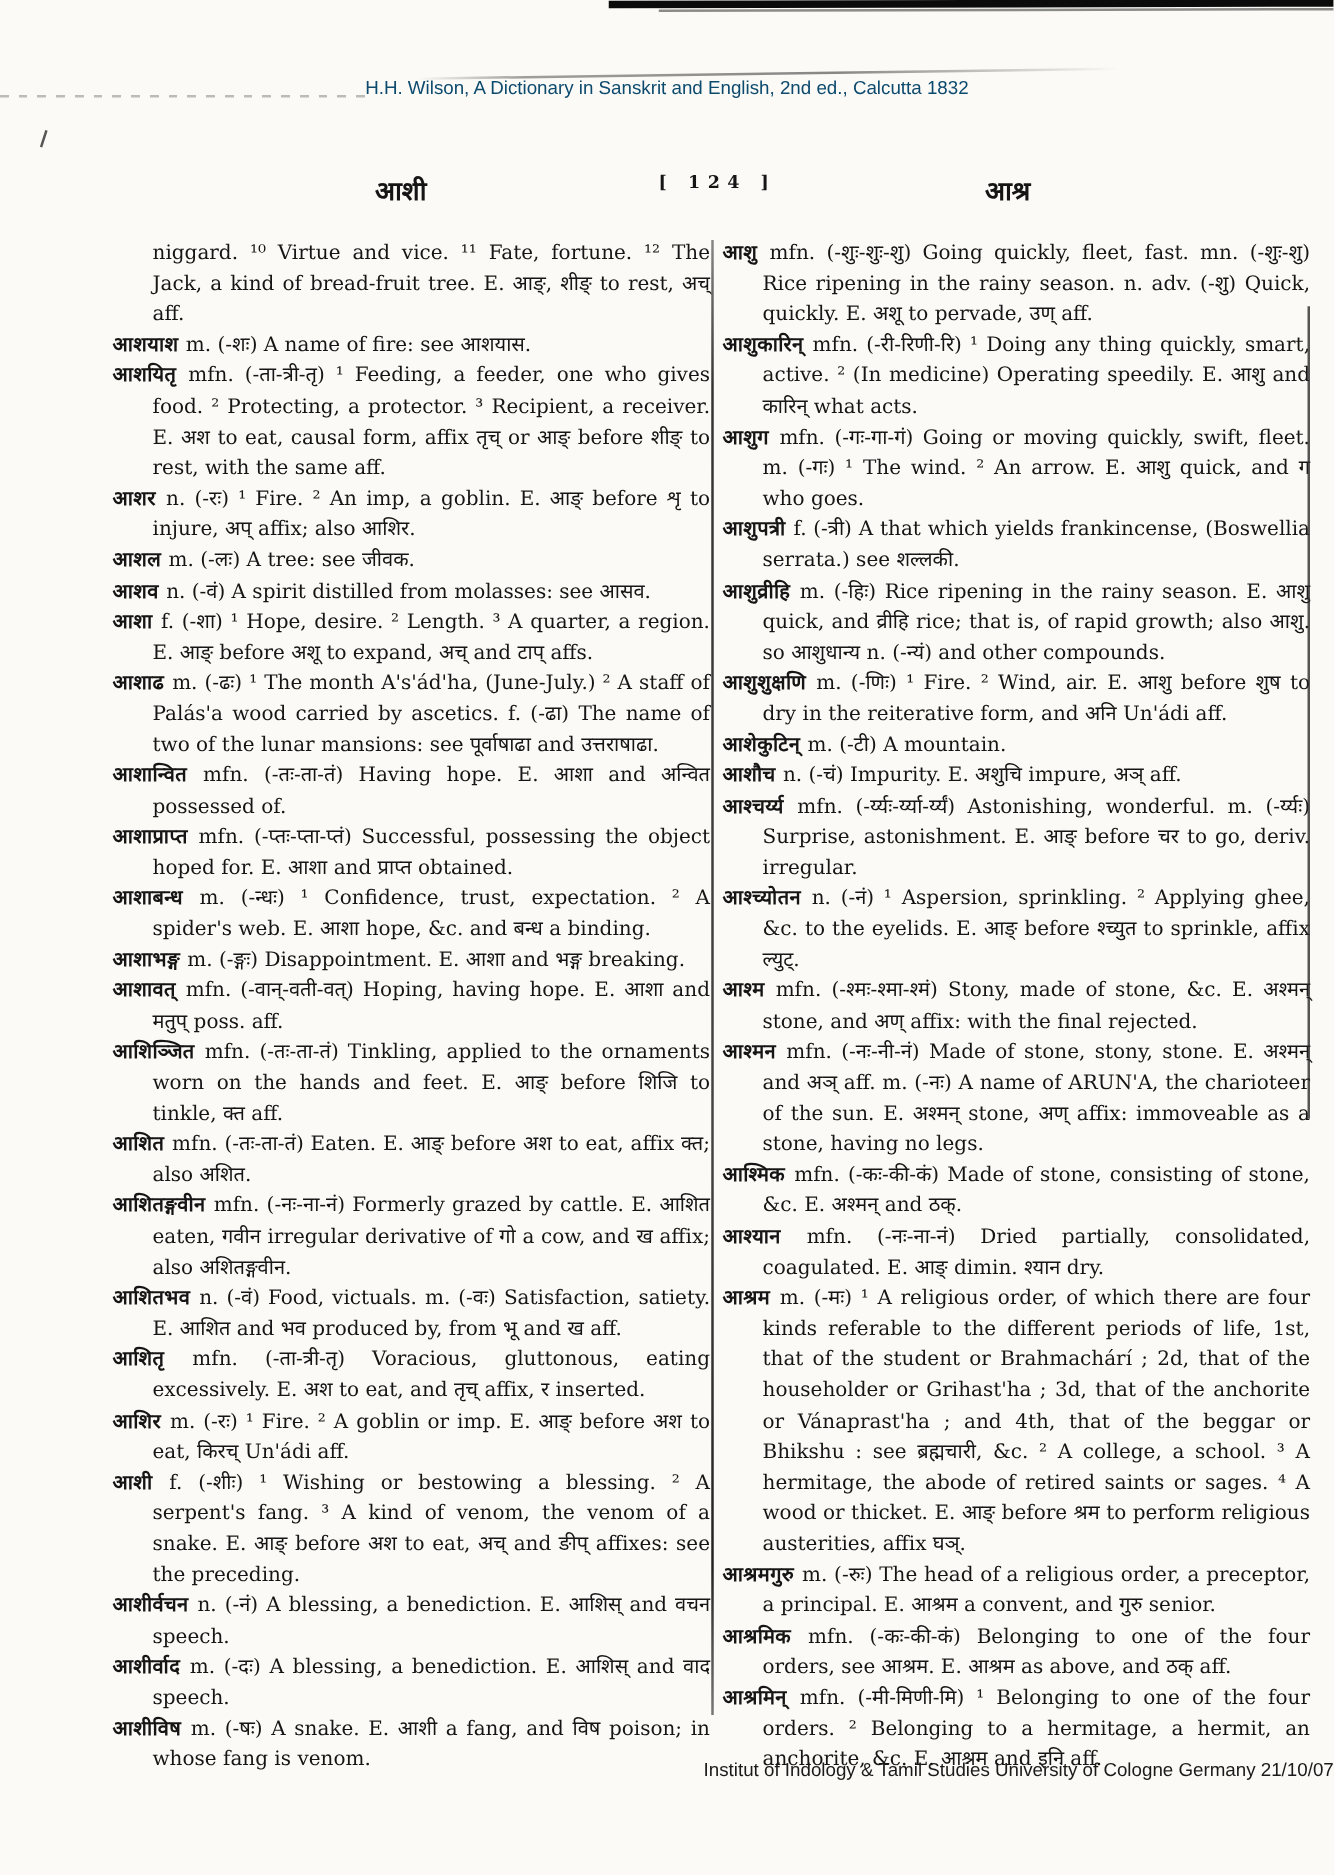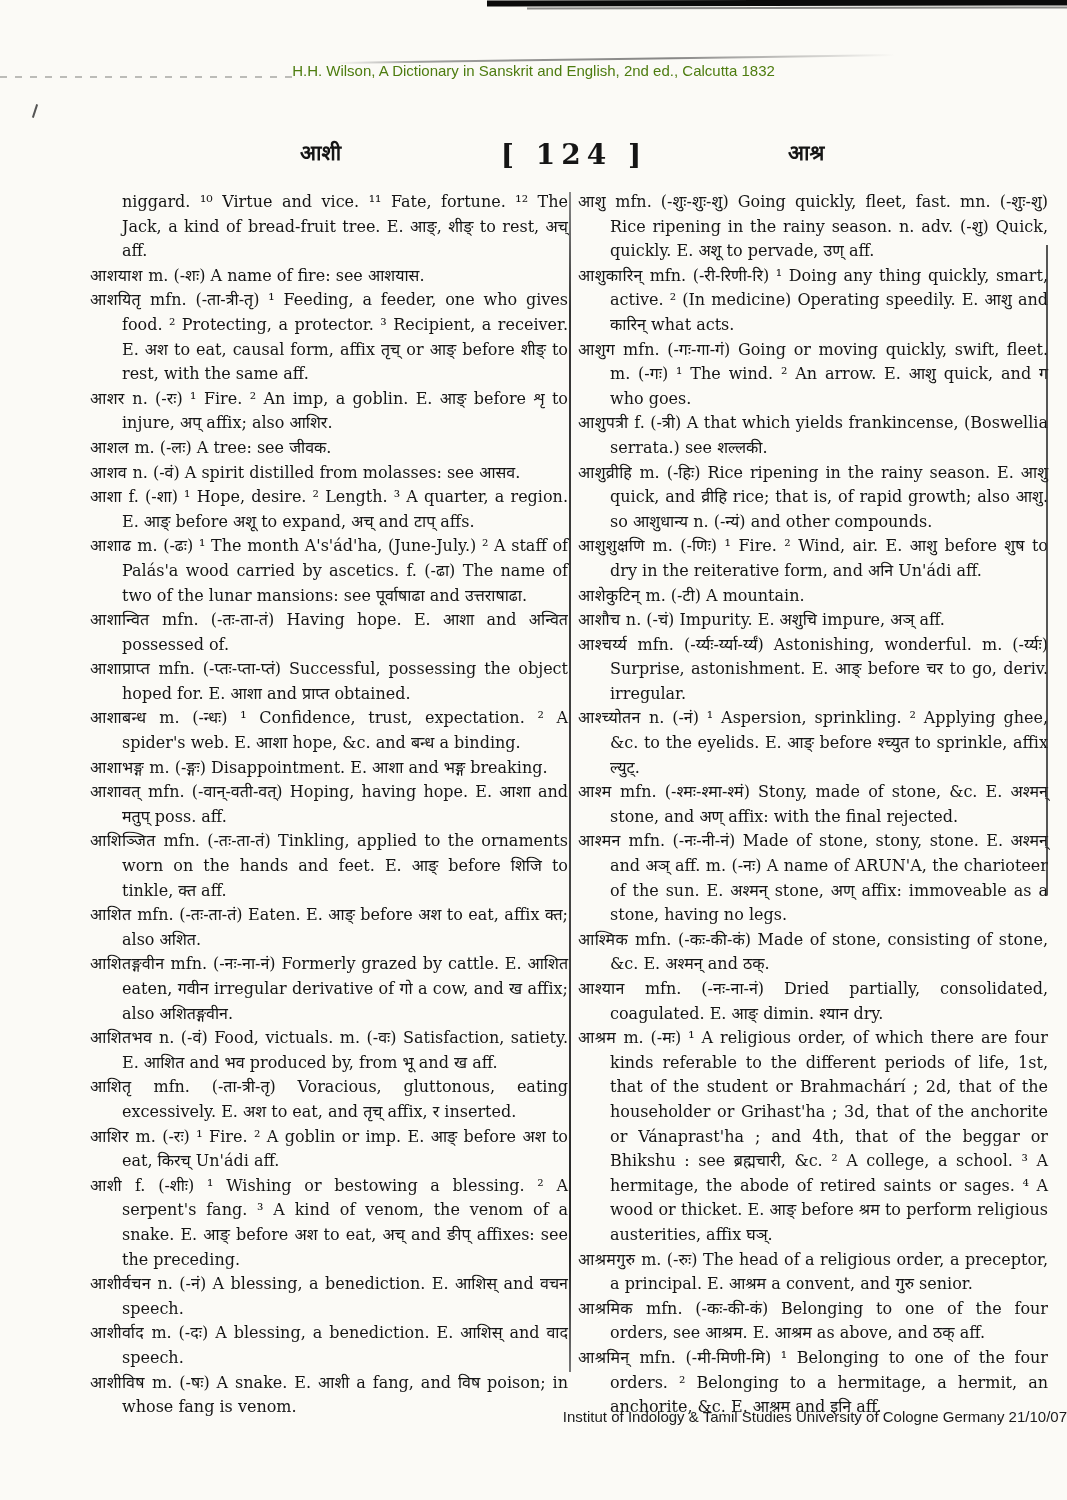--- a/index.html
+++ b/index.html
@@ -67,21 +67,21 @@
     background: #2c2c2c;
     opacity: .8;
   }
   
   .header-line {
     position: absolute;
     top: 62px; left: 0; right: 0;
     text-align: center;
     font-family: "Liberation Sans", sans-serif;
     font-size: 15px;
-    color: #4d7c0f;
+    color: #0c4a6e;
   }
   .footer-line {
     position: absolute;
     top: 1408px; left: 0; right: 0;
     text-align: right;
     font-family: "Liberation Sans", sans-serif;
     font-size: 15px;
     color: #1a1a1a;
   }
   
@@ -91,42 +91,42 @@
     font-weight: bold;
     font-size: 21px;
     font-family: "DejaVu Sans", sans-serif;
   }
   .head-left  { left: 300px; }
   .head-right { left: 788px; }
   .page-num {
     position: absolute;
     left: 574px;
     transform: translateX(-50%);
-    font-size: 28px;
+    font-size: 14px;
     letter-spacing: 6px;
     font-weight: 600;
   }
   
   .col {
     position: absolute;
     top: 190px;
     font-size: 16px;
     line-height: 24.6px;
     text-align: justify;
   }
   .col-left  { left: 90px;  width: 478px; }
   .col-right { left: 578px; width: 470px; }
   .entry {
     margin: 0;
     padding-left: 32px;
     text-indent: -32px;
   }
   .entry.cont { text-indent: 0; }
   .hw {
-    font-weight: normal;
+    font-weight: bold;
     font-family: "DejaVu Sans", "DejaVu Serif", sans-serif;
     letter-spacing: .3px;
   }
 </style>
 </head>
 <body>
 
 <div class="page">
 
   <div class="top-bar"></div>

